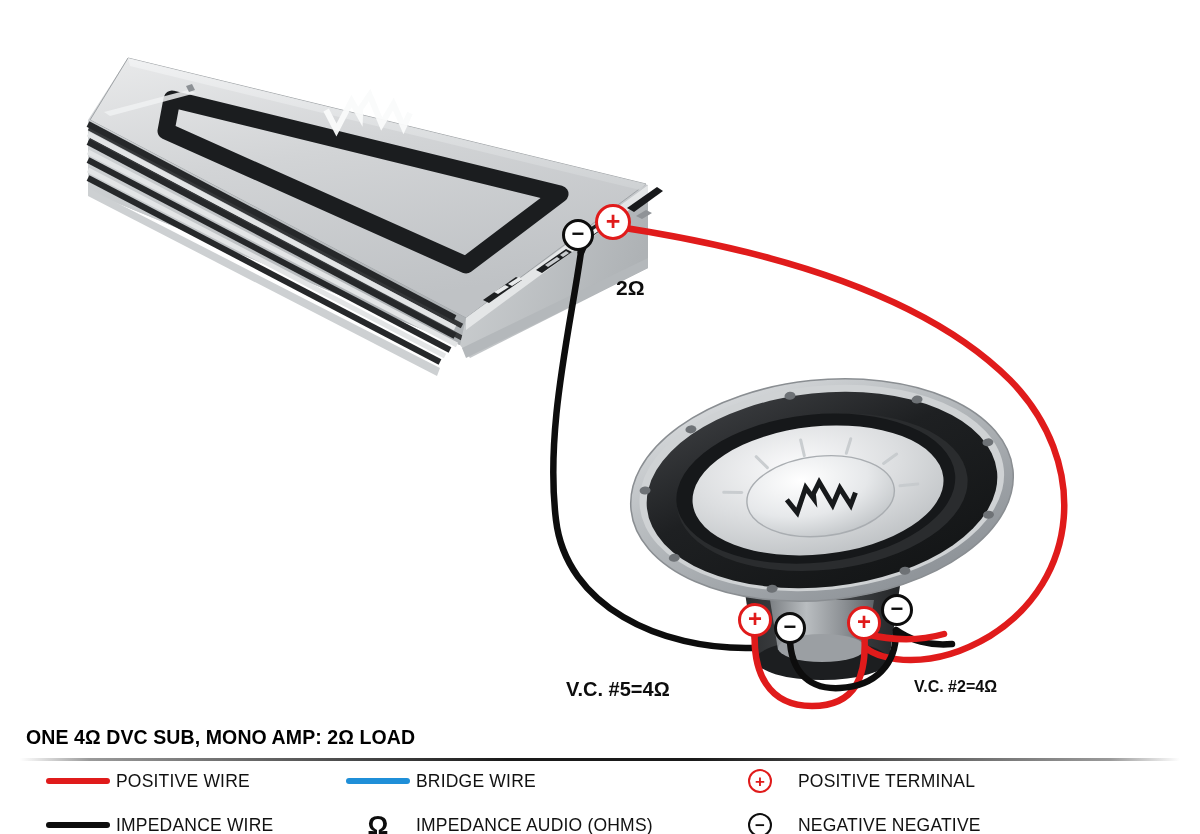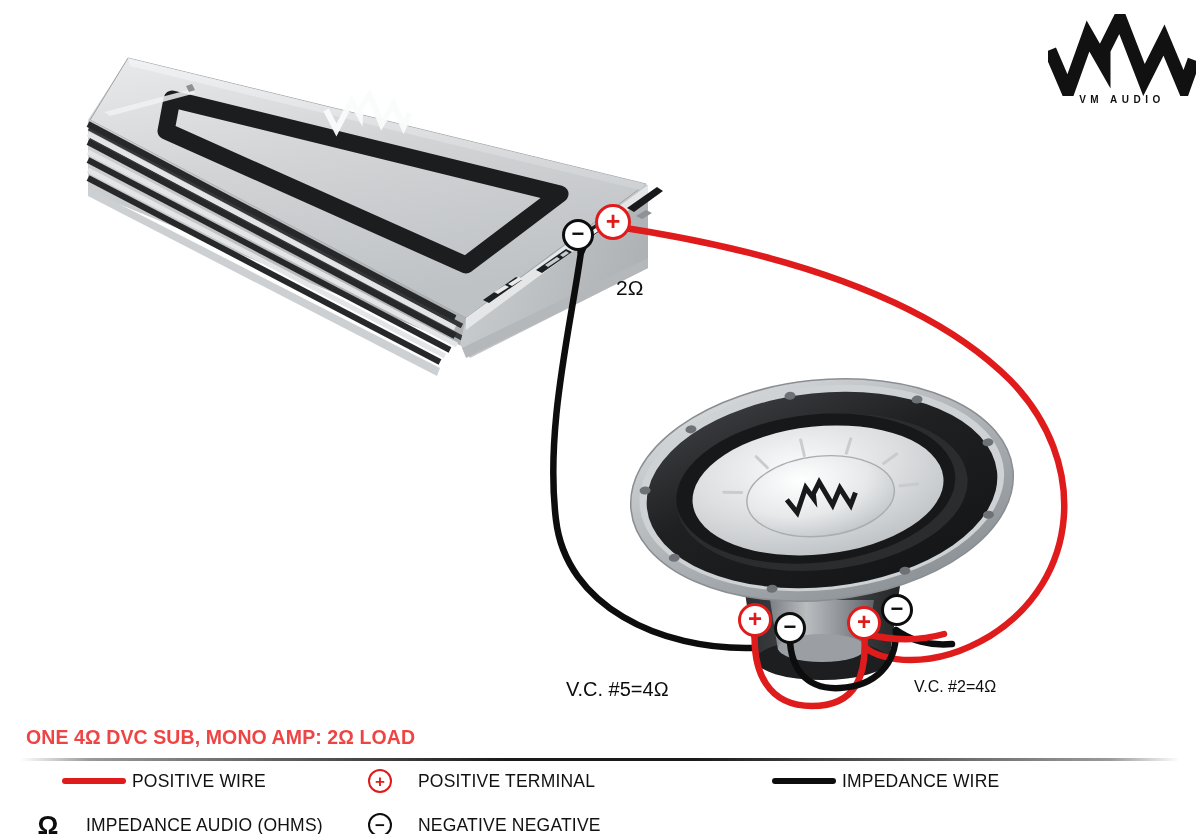--- a/index.html
+++ b/index.html
@@ -76,21 +76,21 @@
   }
   .terminal.neg {
     border: 3.5px solid #0d0d0d;
     color: #0d0d0d;
   }
   .terminal .glyph { transform: translateY(-1px); }
 
   
   .callout {
     position: absolute;
-    font-weight: 400;
+    font-weight: 700;
     color: #0d0d0d;
     white-space: nowrap;
     z-index: 45;
     font-family: "Liberation Sans", sans-serif;
   }
   #label-amp-impedance { left: 616px; top: 276px; font-size: 21px; }
   #label-vc1 { left: 566px; top: 678px; font-size: 20px; }
   #label-vc2 { left: 914px; top: 678px; font-size: 16px; }
 
   
@@ -100,21 +100,21 @@
     top: 722px;
     width: 1200px;
     height: 112px;
   }
   #footer-title {
     position: absolute;
     left: 26px;
     top: 4px;
     font-size: 19.5px;
     font-weight: 700;
-    color: #ef4444;
+    color: #000000;
     letter-spacing: .1px;
     white-space: nowrap;
   }
   #footer-divider {
     position: absolute;
     left: 20px;
     top: 36px;
     width: 1160px;
     height: 3px;
     background: linear-gradient(to right,
@@ -172,35 +172,29 @@
   .legend-cell .swatch .t-badge.pos { border: 2.5px solid #e01b1b; color: #e01b1b; }
   .legend-cell .swatch .t-badge.neg { border: 2.5px solid #0d0d0d; color: #0d0d0d; }
   .legend-cell .legend-label {
     font-size: 17.5px;
     font-weight: 400;
     color: #111111;
     white-space: nowrap;
     letter-spacing: .2px;
   }
   
-  #legend .col-1 { padding-left: 56px; }
+  #legend .col-1 { padding-left: 40px; }
   #legend .col-2 { padding-left: 10px; }
   #legend .col-3 { padding-left: 12px; }
 </style>
 </head>
 <body>
 
 <div id="diagram-root">
 
-  <div id="brand-logo">
-    <svg class="logo-mark" viewBox="0 0 148 82">
-      <path d="M2 36 L20 78 L40 22 L56 50 L56 36 L72 4 L96 66 L116 26 L136 74 L146 46" fill="none" stroke="#111111" stroke-width="13" stroke-linejoin="miter" stroke-linecap="butt"></path>
-    </svg>
-    <div class="logo-word">VM AUDIO</div>
-  </div>
 
   <div id="scene">
     <svg id="scene-svg" width="1200" height="730" viewBox="0 0 1200 730">
       <defs>
         <linearGradient id="ampTopG" x1="0" y1="0" x2="0.35" y2="1">
           <stop offset="0%" stop-color="#e9eaeb"></stop>
           <stop offset="45%" stop-color="#d2d4d6"></stop>
           <stop offset="100%" stop-color="#bfc2c5"></stop>
         </linearGradient>
         <linearGradient id="ampFrontG" x1="0" y1="0" x2="0" y2="1">
@@ -399,20 +393,26 @@
     <div id="footer-divider"></div>
 
     <div id="legend">
 
       <div class="legend-cell col-1">
         <span class="swatch">
           <span class="bar" style="background:#e01b1b"></span>
         </span>
         <span class="legend-label">POSITIVE WIRE</span>
       </div>
+      <div class="legend-cell col-2">
+        <span class="swatch">
+          <span class="bar" style="background:#1f8fd8"></span>
+        </span>
+        <span class="legend-label">BRIDGE WIRE</span>
+      </div>
       <div class="legend-cell col-3">
         <span class="swatch">
           <span class="t-badge pos">+</span>
         </span>
         <span class="legend-label">POSITIVE TERMINAL</span>
       </div>
 
       <div class="legend-cell col-1">
         <span class="swatch">
           <span class="bar" style="background:#0d0d0d"></span>

